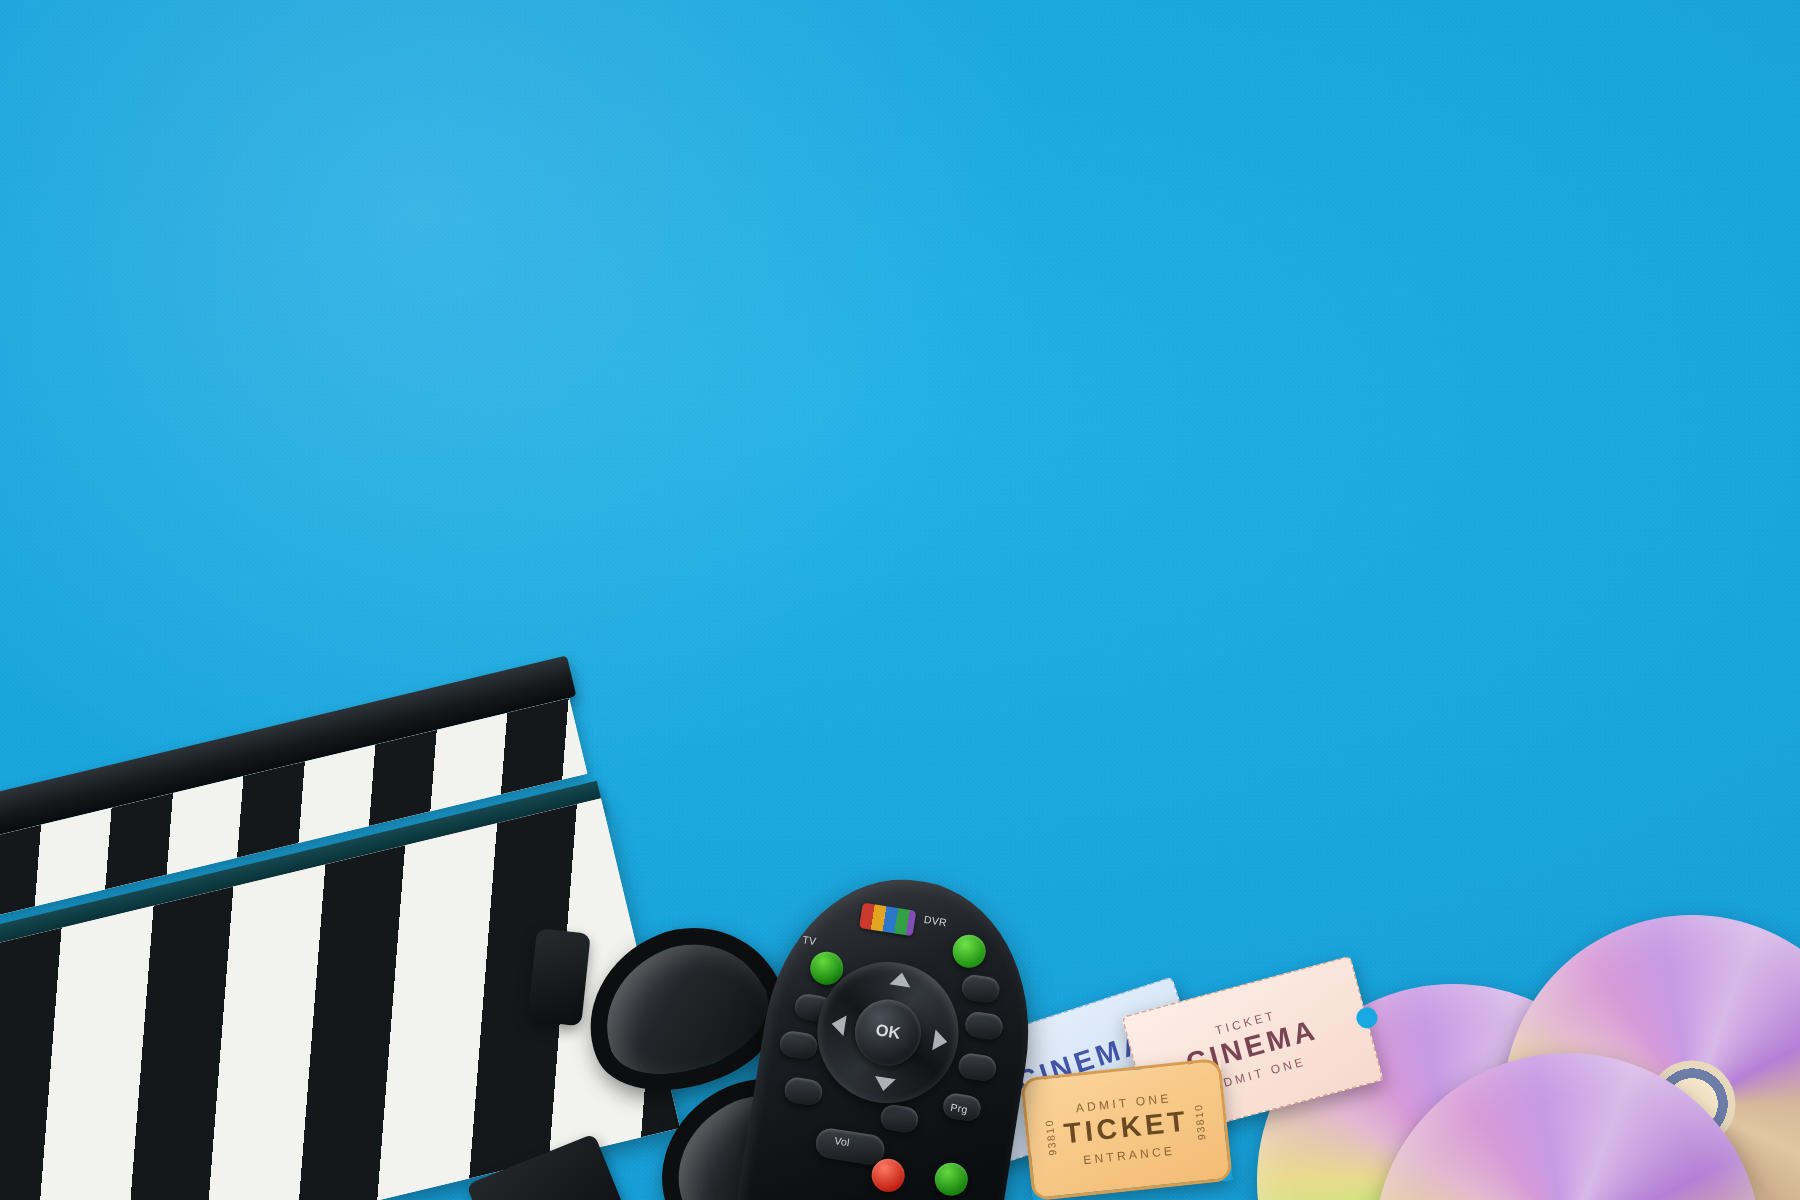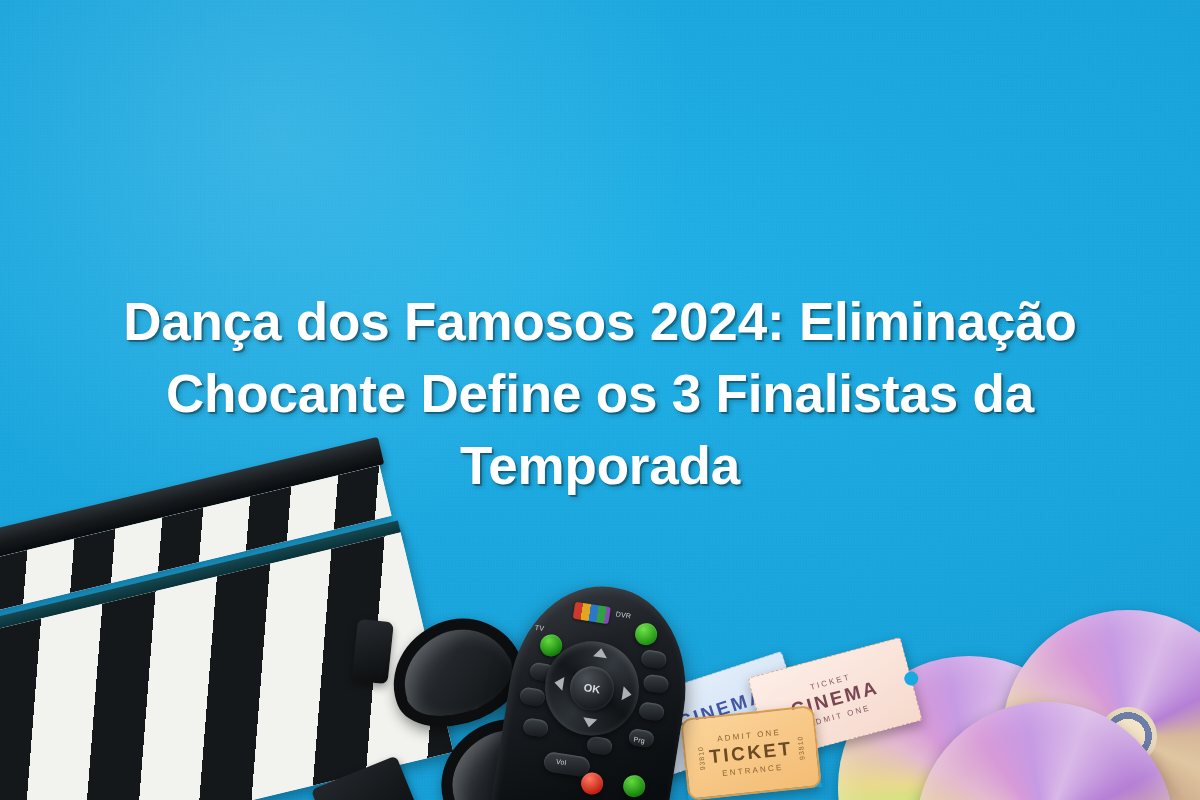--- a/index.html
+++ b/index.html
@@ -408,17 +408,14 @@
       <div class="tk-sub">ENTRANCE</div>
     </div>
     <div class="tk-serial">93810</div>
     <div class="tk-serial r">93810</div>
   </div>
 
   <div class="disc d1"></div>
   <div class="disc d2"></div>
   <div class="disc d3"></div>
 
-  <div class="headline-wrap">
-    <h1 class="headline">Dança dos Famosos 2024: Eliminação Chocante Define os 3 Finalistas da Temporada</h1>
-  </div>
 
 </div>
 
 </body></html>

